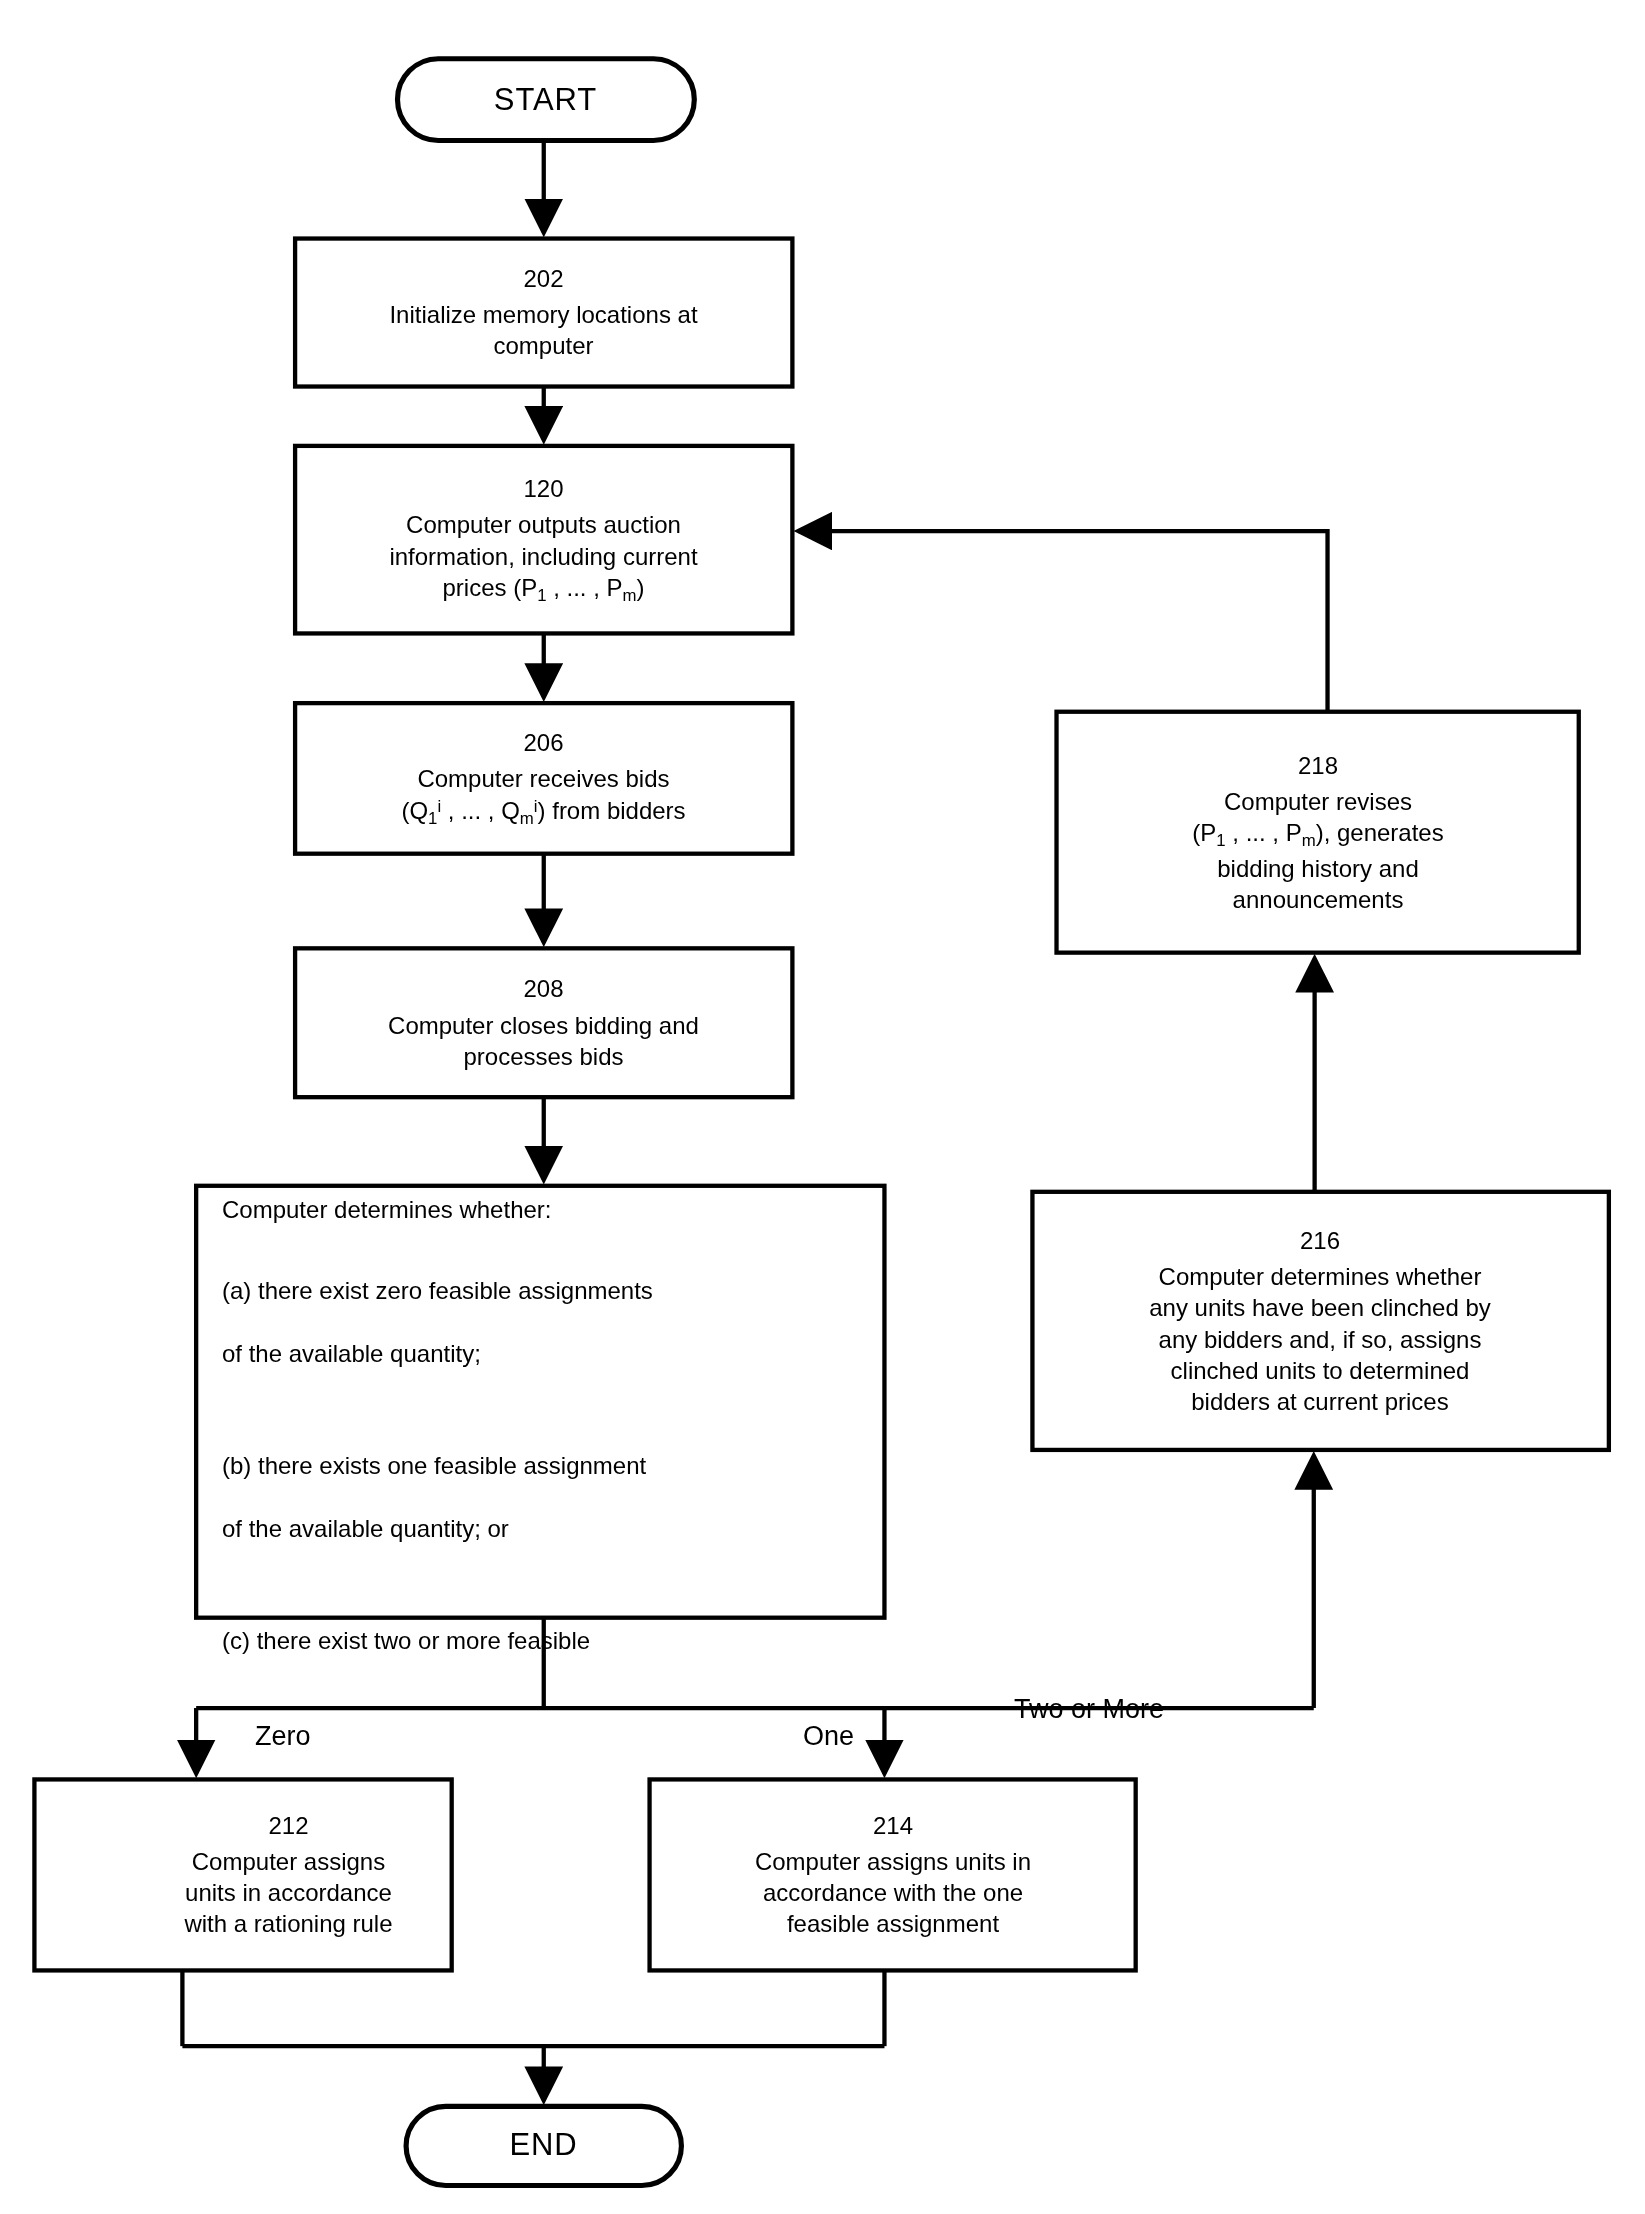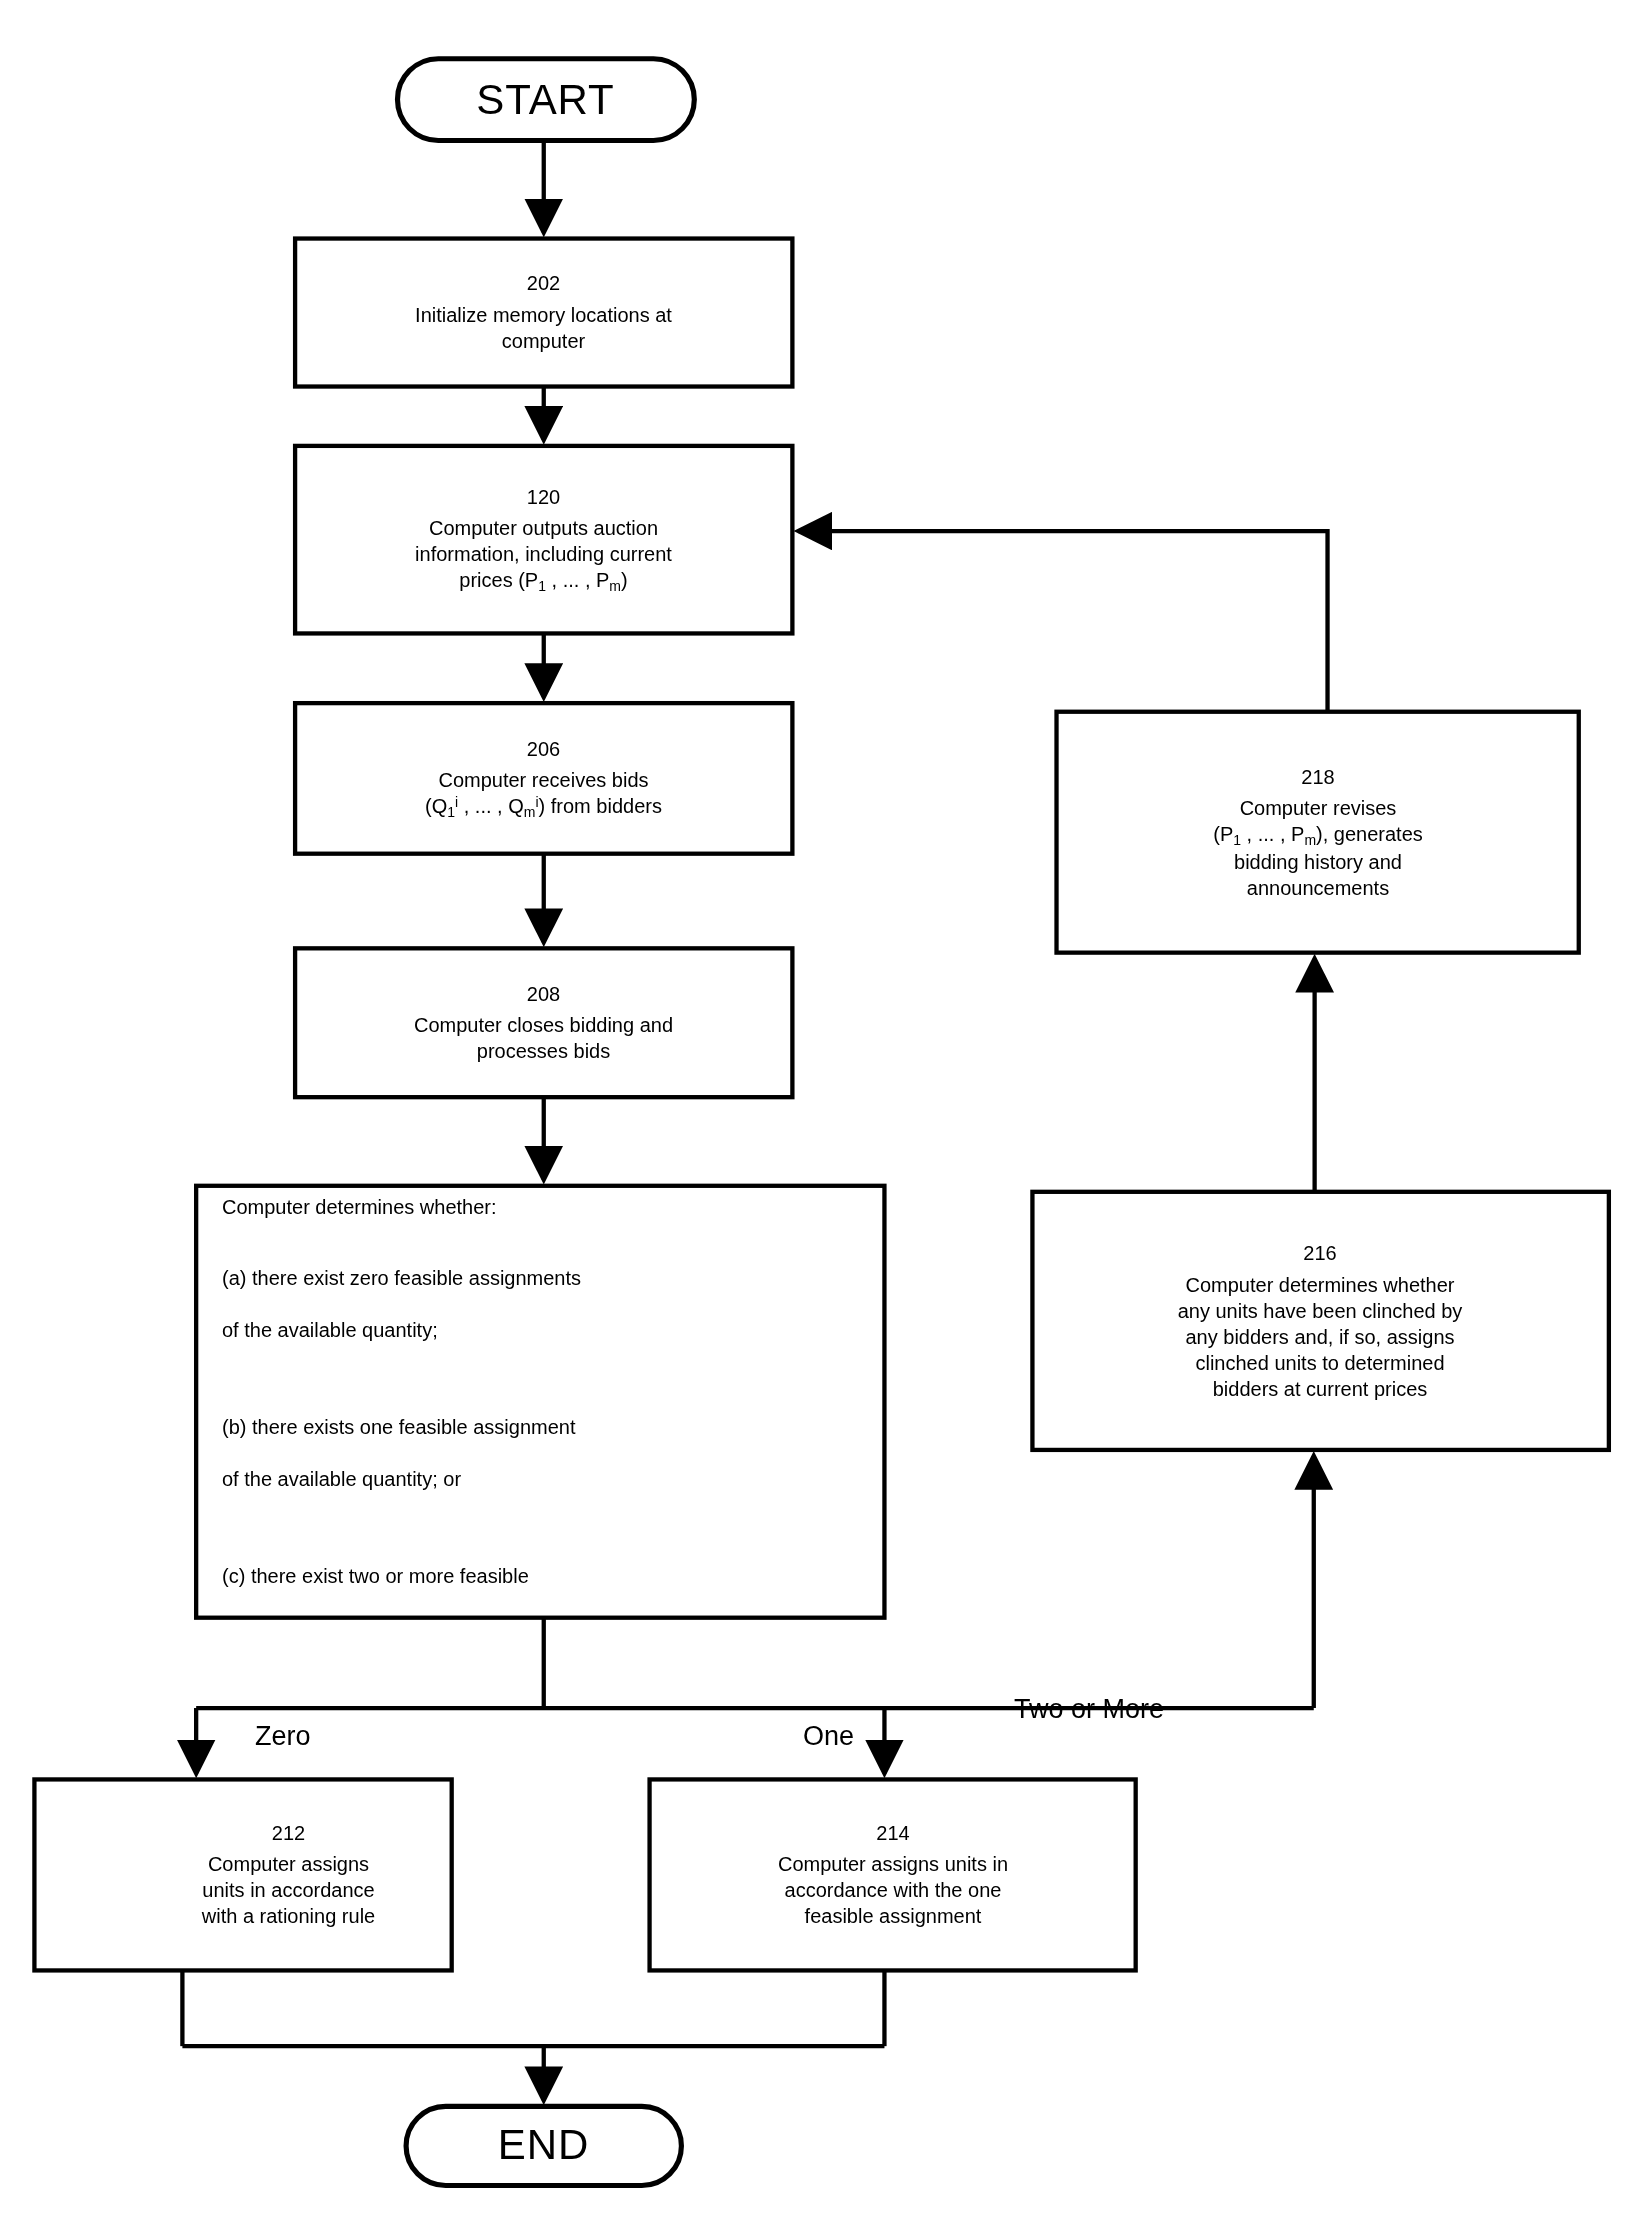--- a/index.html
+++ b/index.html
@@ -25,21 +25,21 @@
     width: 1645px;
     height: 2215px;
   }
   .node-text {
     position: absolute;
     display: flex;
     flex-direction: column;
     align-items: center;
     justify-content: center;
     text-align: center;
-    font-size: 20px;
+    font-size: 24px;
     line-height: 1.30;
     white-space: pre-line;
     pointer-events: none;
   }
   .node-text.left-align {
     align-items: stretch;
     text-align: left;
   }
   .ref-num {
     display: block;
@@ -47,21 +47,21 @@
     margin-bottom: 5.2px;
   }
   .body-line {
     display: block;
   }
   .para {
     display: block;
     margin-top: 19px;
   }
   .terminal-label {
-    font-size: 42px;
+    font-size: 31px;
     letter-spacing: 0.9px;
     text-align: center;
   }
   .edge-label {
     position: absolute;
     font-size: 27px;
     white-space: nowrap;
   }
   sub {
     font-size: 0.70em;

